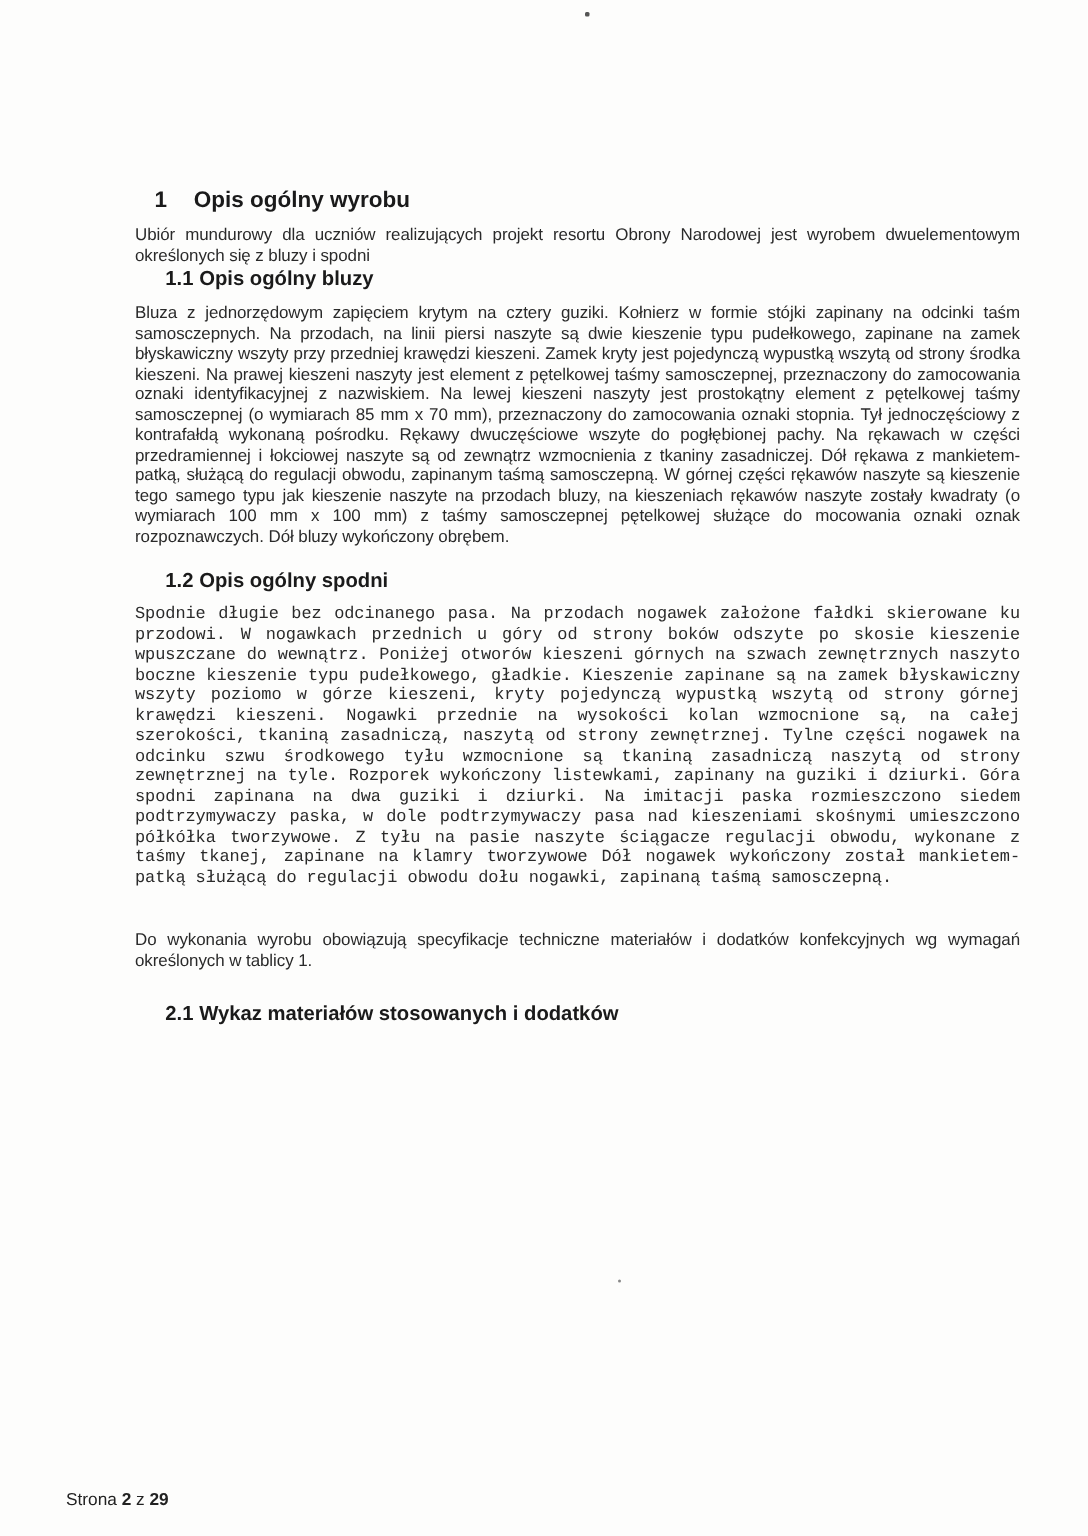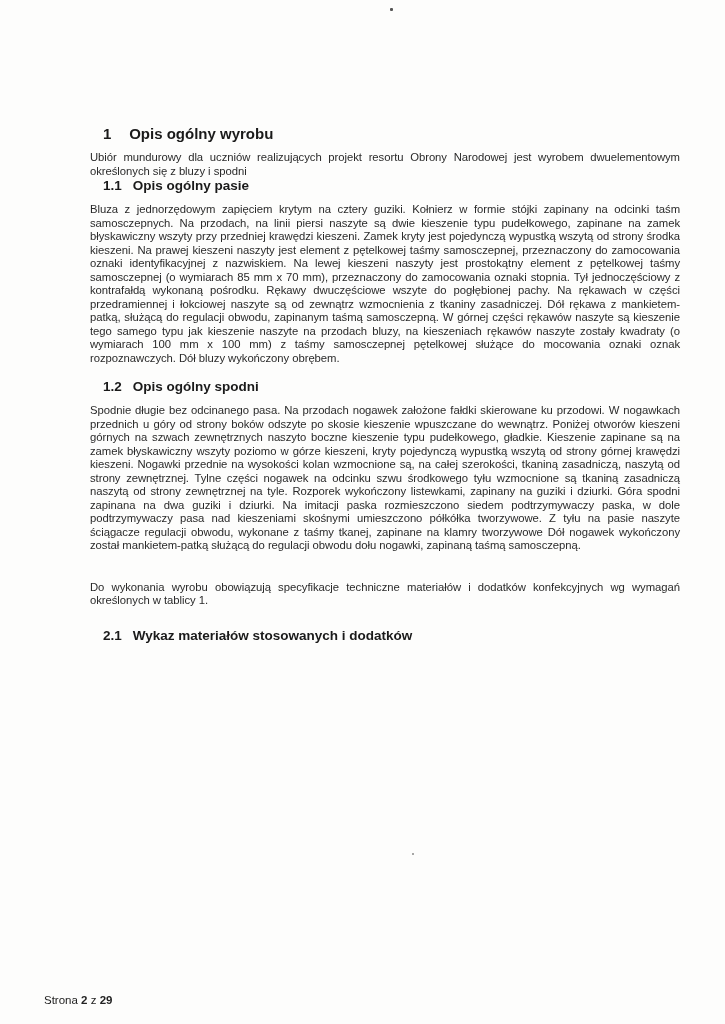--- a/index.html
+++ b/index.html
@@ -10,31 +10,31 @@
     }
     .page { position: absolute; left: 0; top: 0; width: 725px; height: 1024px; }
     .speck { position: absolute; left: 390px; top: 8px; width: 3px; height: 3px; background: #555; border-radius: 1px; }
     .speck2 { position: absolute; left: 412px; top: 853px; width: 2px; height: 2px; background: #888; border-radius: 1px; }
     .content { position: absolute; left: 90px; top: 112px; width: 590px; }
     h1, h2 { margin: 13px; font-weight: bold; color: #1a1a1a; }
     h1 { font-size: 15px; line-height: 18px; }
     h2 { font-size: 13.5px; line-height: 16px; }
     .num { display: inline-block; }
     h1 .num { width: 22px; }
-    h2 .num { width: 26px; }
+    h2 .num { width: 26px; text-align: right; }
     p {
       margin: 0; font-size: 11.3px; line-height: 13.5px; text-align: justify;
       color: #2a2a2a; letter-spacing: -0.05px;
     }
     .s1-title { margin-bottom: 8px; }
     .s1-body { margin-bottom: 0px; }
     .s11-title { margin-top: 0px; margin-bottom: 9px; }
     .s11-body { margin-bottom: 14px; }
     .s12-title { margin-bottom: 9px; }
-    .s12-body { margin-bottom: 28px; }
+    .s12-body { margin-bottom: 28px; font-family: Liberation Mono, monospace; }
     .s2-title { margin-bottom: 8px; }
     .s2-body { margin-bottom: 20px; margin-top: 27px; }
     .s21-title { margin-bottom: 8px; }
     .footer {
       position: absolute; top: 994px; left: 0; width: 725px; text-align: left;
       font-size: 11.5px; color: #222; margin-left: 44px;
     }
     .footer b { font-weight: bold; }
   </style>
 </head>
@@ -47,21 +47,21 @@
   <div class="content">
 
     <h1 class="s1-title">
       <span class="num">1</span>
       <span>Opis ogólny wyrobu</span>
     </h1>
     <p class="s1-body">Ubiór mundurowy dla uczniów realizujących projekt resortu Obrony Narodowej jest wyrobem dwuelementowym określonych się z bluzy i spodni</p>
 
     <h2 class="s11-title">
       <span class="num">1.1</span>
-      <span>Opis ogólny pasie</span>
+      <span>Opis ogólny bluzy</span>
     </h2>
     <p class="s11-body">Bluza z jednorzędowym zapięciem krytym na cztery guziki. Kołnierz w formie stójki zapinany na odcinki taśm samosczepnych. Na przodach, na linii piersi naszyte są dwie kieszenie typu pudełkowego, zapinane na zamek błyskawiczny wszyty przy przedniej krawędzi kieszeni. Zamek kryty jest pojedynczą wypustką wszytą od strony środka kieszeni. Na prawej kieszeni naszyty jest element z pętelkowej taśmy samosczepnej, przeznaczony do zamocowania oznaki identyfikacyjnej z nazwiskiem. Na lewej kieszeni naszyty jest prostokątny element z pętelkowej taśmy samosczepnej (o wymiarach 85 mm x 70 mm), przeznaczony do zamocowania oznaki stopnia. Tył jednoczęściowy z kontrafałdą wykonaną pośrodku. Rękawy dwuczęściowe wszyte do pogłębionej pachy. Na rękawach w części przedramiennej i łokciowej naszyte są od zewnątrz wzmocnienia z tkaniny zasadniczej. Dół rękawa z mankietem-patką, służącą do regulacji obwodu, zapinanym taśmą samosczepną. W górnej części rękawów naszyte są kieszenie tego samego typu jak kieszenie naszyte na przodach bluzy, na kieszeniach rękawów naszyte zostały kwadraty (o wymiarach 100 mm x 100 mm) z taśmy samosczepnej pętelkowej służące do mocowania oznaki oznak rozpoznawczych. Dół bluzy wykończony obrębem.</p>
 
     <h2 class="s12-title">
       <span class="num">1.2</span>
       <span>Opis ogólny spodni</span>
     </h2>
     <p class="s12-body">Spodnie długie bez odcinanego pasa. Na przodach nogawek założone fałdki skierowane ku przodowi. W nogawkach przednich u góry od strony boków odszyte po skosie kieszenie wpuszczane do wewnątrz. Poniżej otworów kieszeni górnych na szwach zewnętrznych naszyto boczne kieszenie typu pudełkowego, gładkie. Kieszenie zapinane są na zamek błyskawiczny wszyty poziomo w górze kieszeni, kryty pojedynczą wypustką wszytą od strony górnej krawędzi kieszeni. Nogawki przednie na wysokości kolan wzmocnione są, na całej szerokości, tkaniną zasadniczą, naszytą od strony zewnętrznej. Tylne części nogawek na odcinku szwu środkowego tyłu wzmocnione są tkaniną zasadniczą naszytą od strony zewnętrznej na tyle. Rozporek wykończony listewkami, zapinany na guziki i dziurki. Góra spodni zapinana na dwa guziki i dziurki. Na imitacji paska rozmieszczono siedem podtrzymywaczy paska, w dole podtrzymywaczy pasa nad kieszeniami skośnymi umieszczono półkółka tworzywowe. Z tyłu na pasie naszyte ściągacze regulacji obwodu, wykonane z taśmy tkanej, zapinane na klamry tworzywowe Dół nogawek wykończony został mankietem-patką służącą do regulacji obwodu dołu nogawki, zapinaną taśmą samosczepną.</p>
 
     <p class="s2-body">Do wykonania wyrobu obowiązują specyfikacje techniczne materiałów i dodatków konfekcyjnych wg wymagań określonych w tablicy 1.</p>

